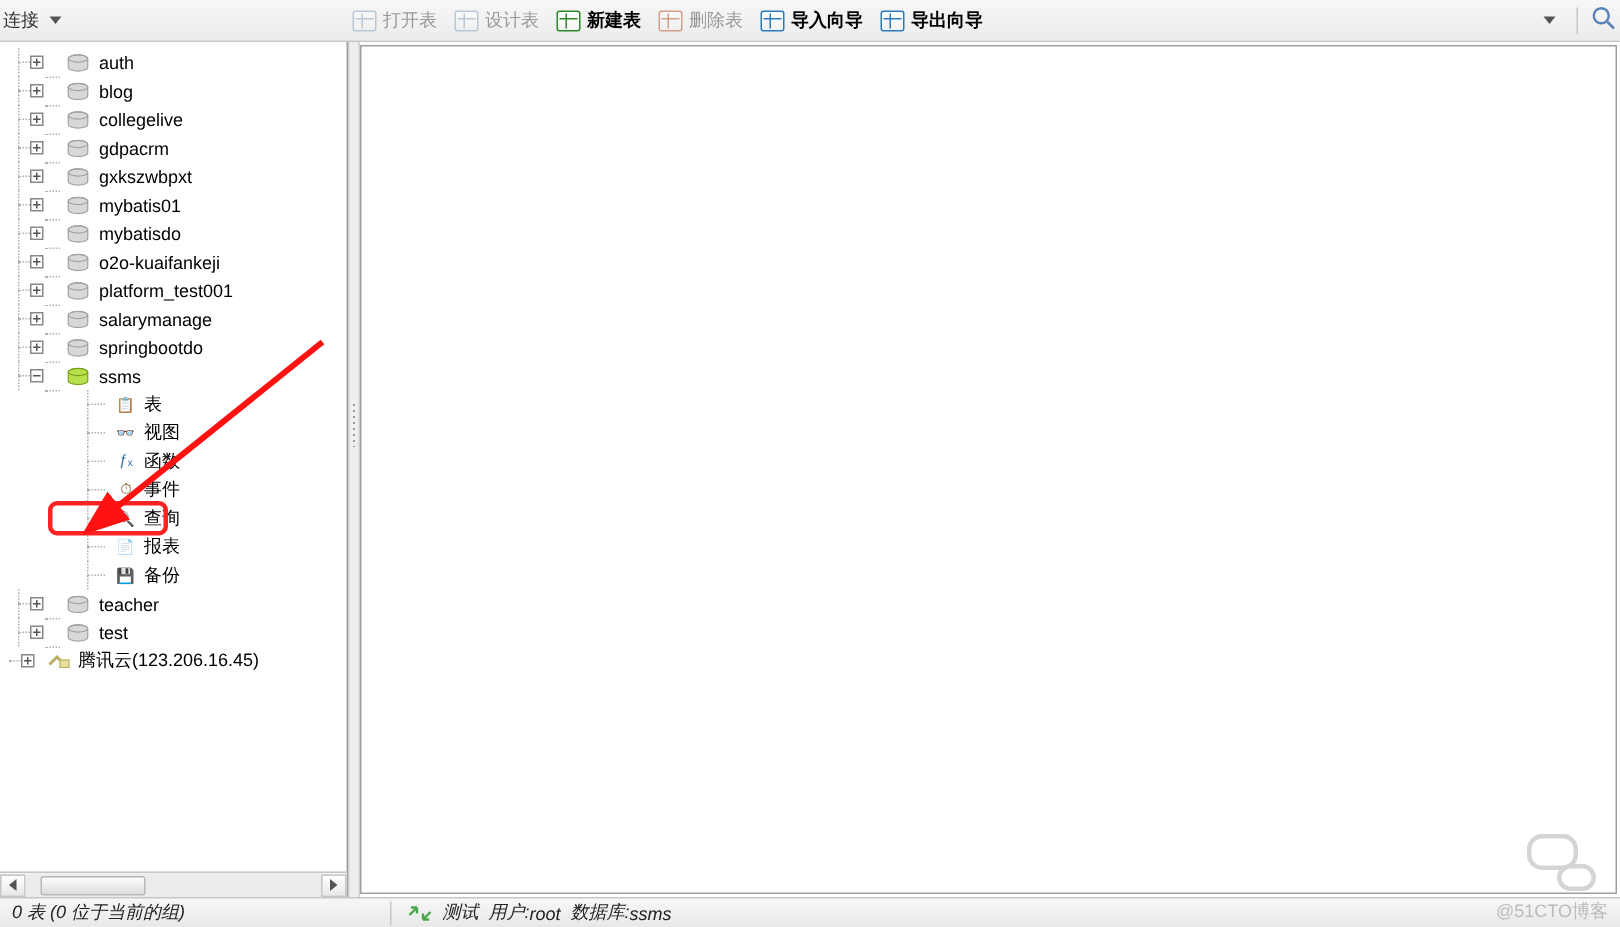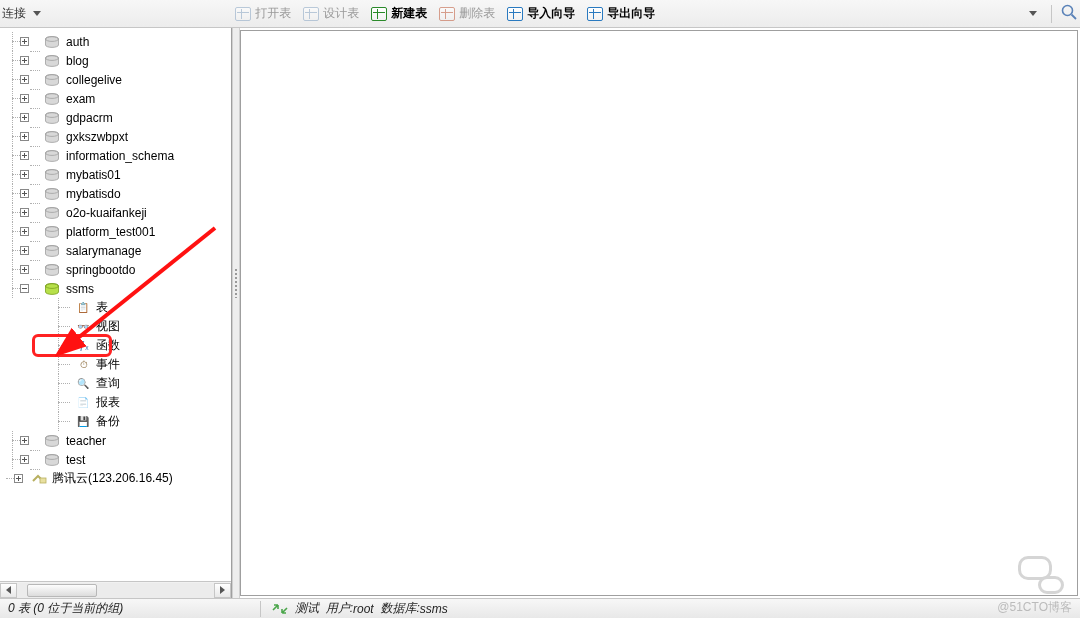--- a/index.html
+++ b/index.html
@@ -233,78 +233,40 @@
     <span style="width:14px;display:inline-block;position:relative;">
       <span class="hbar" style="left:0;width:10px"></span>
     </span>
     <span class="db-ic">
               <svg width="18" height="12" viewBox="0 0 18 12">
     <ellipse cx="8" cy="3" rx="6.5" ry="2.4" fill="#d8d8d8" stroke="#a0a0a0" stroke-width="0.8"></ellipse>
     <path d="M1.5 3 V9 A6.5 2.4 0 0 0 14.5 9 V3" fill="#d8d8d8" stroke="#a0a0a0" stroke-width="0.8"></path>
     <ellipse cx="8" cy="3" rx="6.5" ry="2.4" fill="none" stroke="#a0a0a0" stroke-width="0.8"></ellipse>
   </svg>
             </span>
-    <span class="label">exam</span>
-          </div>
-          <div class="tree-item">
-    <span class="branch">
-      <span class="tw" style="left:10px;"></span>
-      <span class="hbar" style="left:10px;width:8px"></span>
-      <span class="plus expandable" style="left:18px;"></span>
-      <span class="tw" style="left:24px; top:9px; bottom:auto; height:0;"></span>
-    </span>
-    <span style="width:14px;display:inline-block;position:relative;">
-      <span class="hbar" style="left:0;width:10px"></span>
-    </span>
-    <span class="db-ic">
-              <svg width="18" height="12" viewBox="0 0 18 12">
-    <ellipse cx="8" cy="3" rx="6.5" ry="2.4" fill="#d8d8d8" stroke="#a0a0a0" stroke-width="0.8"></ellipse>
-    <path d="M1.5 3 V9 A6.5 2.4 0 0 0 14.5 9 V3" fill="#d8d8d8" stroke="#a0a0a0" stroke-width="0.8"></path>
-    <ellipse cx="8" cy="3" rx="6.5" ry="2.4" fill="none" stroke="#a0a0a0" stroke-width="0.8"></ellipse>
-  </svg>
-            </span>
     <span class="label">gdpacrm</span>
           </div>
           <div class="tree-item">
     <span class="branch">
       <span class="tw" style="left:10px;"></span>
       <span class="hbar" style="left:10px;width:8px"></span>
       <span class="plus expandable" style="left:18px;"></span>
       <span class="tw" style="left:24px; top:9px; bottom:auto; height:0;"></span>
     </span>
     <span style="width:14px;display:inline-block;position:relative;">
       <span class="hbar" style="left:0;width:10px"></span>
     </span>
     <span class="db-ic">
               <svg width="18" height="12" viewBox="0 0 18 12">
     <ellipse cx="8" cy="3" rx="6.5" ry="2.4" fill="#d8d8d8" stroke="#a0a0a0" stroke-width="0.8"></ellipse>
     <path d="M1.5 3 V9 A6.5 2.4 0 0 0 14.5 9 V3" fill="#d8d8d8" stroke="#a0a0a0" stroke-width="0.8"></path>
     <ellipse cx="8" cy="3" rx="6.5" ry="2.4" fill="none" stroke="#a0a0a0" stroke-width="0.8"></ellipse>
   </svg>
             </span>
     <span class="label">gxkszwbpxt</span>
-          </div>
-          <div class="tree-item">
-    <span class="branch">
-      <span class="tw" style="left:10px;"></span>
-      <span class="hbar" style="left:10px;width:8px"></span>
-      <span class="plus expandable" style="left:18px;"></span>
-      <span class="tw" style="left:24px; top:9px; bottom:auto; height:0;"></span>
-    </span>
-    <span style="width:14px;display:inline-block;position:relative;">
-      <span class="hbar" style="left:0;width:10px"></span>
-    </span>
-    <span class="db-ic">
-              <svg width="18" height="12" viewBox="0 0 18 12">
-    <ellipse cx="8" cy="3" rx="6.5" ry="2.4" fill="#d8d8d8" stroke="#a0a0a0" stroke-width="0.8"></ellipse>
-    <path d="M1.5 3 V9 A6.5 2.4 0 0 0 14.5 9 V3" fill="#d8d8d8" stroke="#a0a0a0" stroke-width="0.8"></path>
-    <ellipse cx="8" cy="3" rx="6.5" ry="2.4" fill="none" stroke="#a0a0a0" stroke-width="0.8"></ellipse>
-  </svg>
-            </span>
-    <span class="label">information_schema</span>
           </div>
           <div class="tree-item">
     <span class="branch">
       <span class="tw" style="left:10px;"></span>
       <span class="hbar" style="left:10px;width:8px"></span>
       <span class="plus expandable" style="left:18px;"></span>
       <span class="tw" style="left:24px; top:9px; bottom:auto; height:0;"></span>
     </span>
     <span style="width:14px;display:inline-block;position:relative;">
       <span class="hbar" style="left:0;width:10px"></span>

